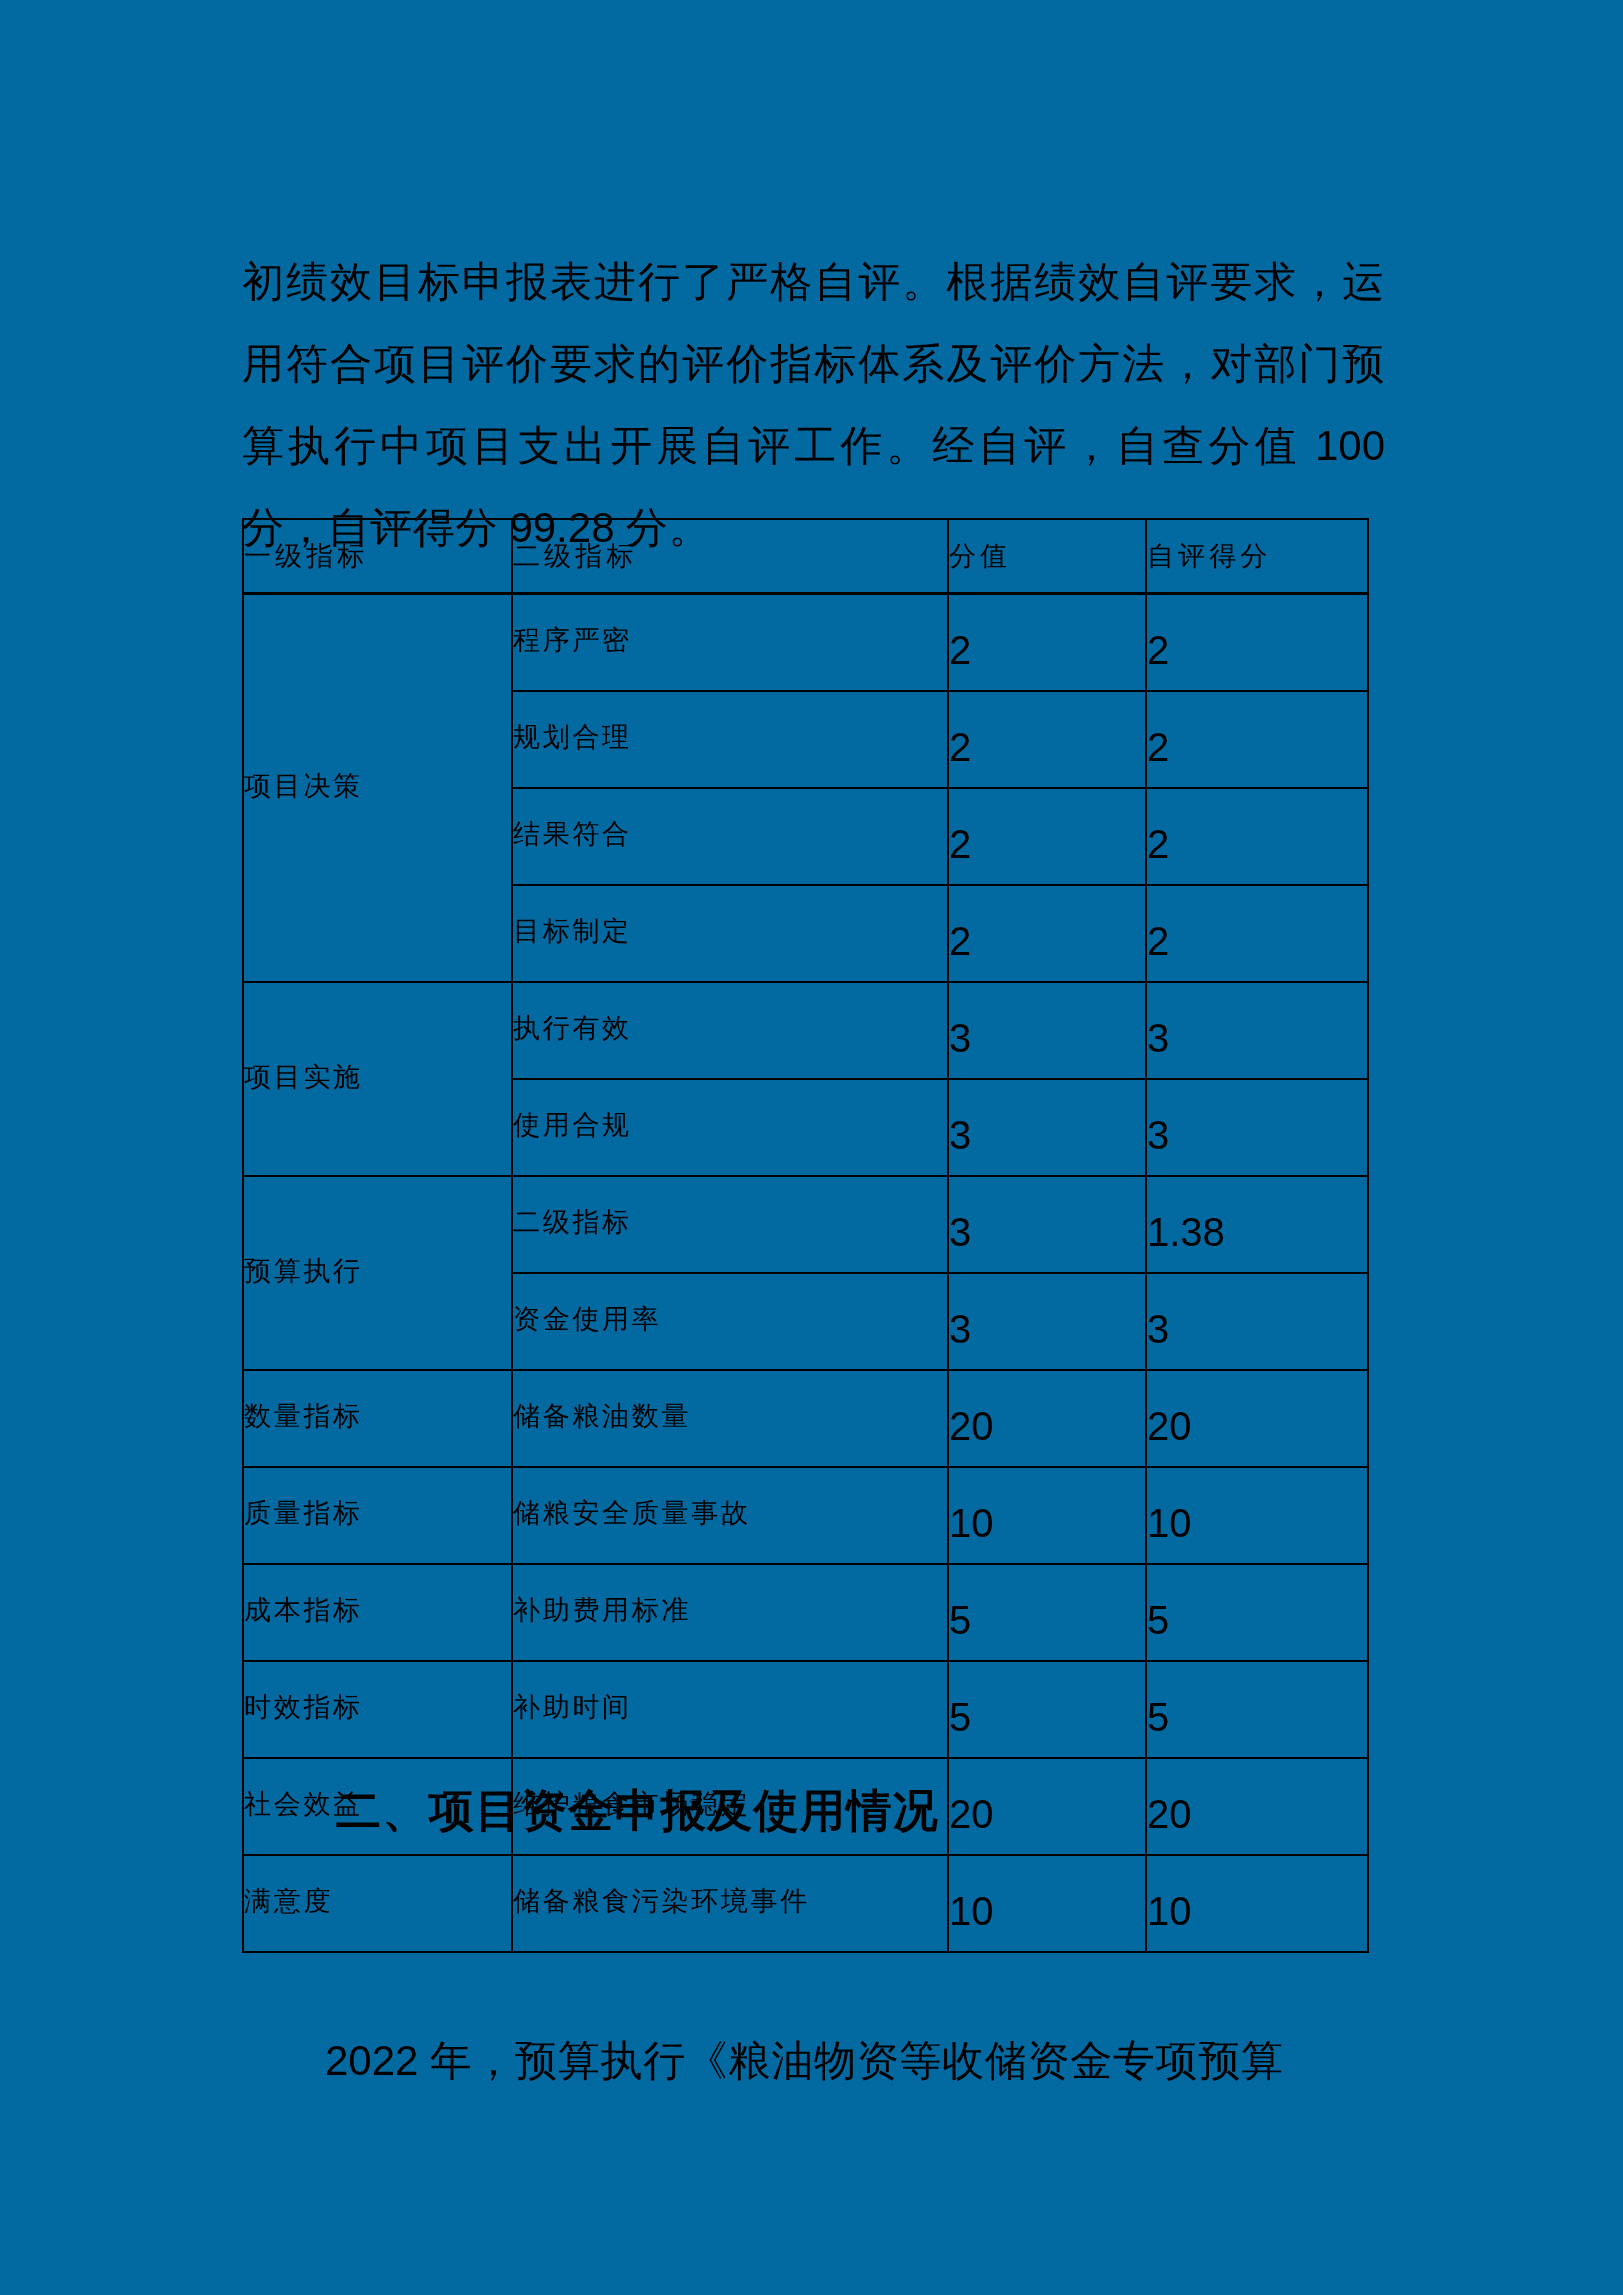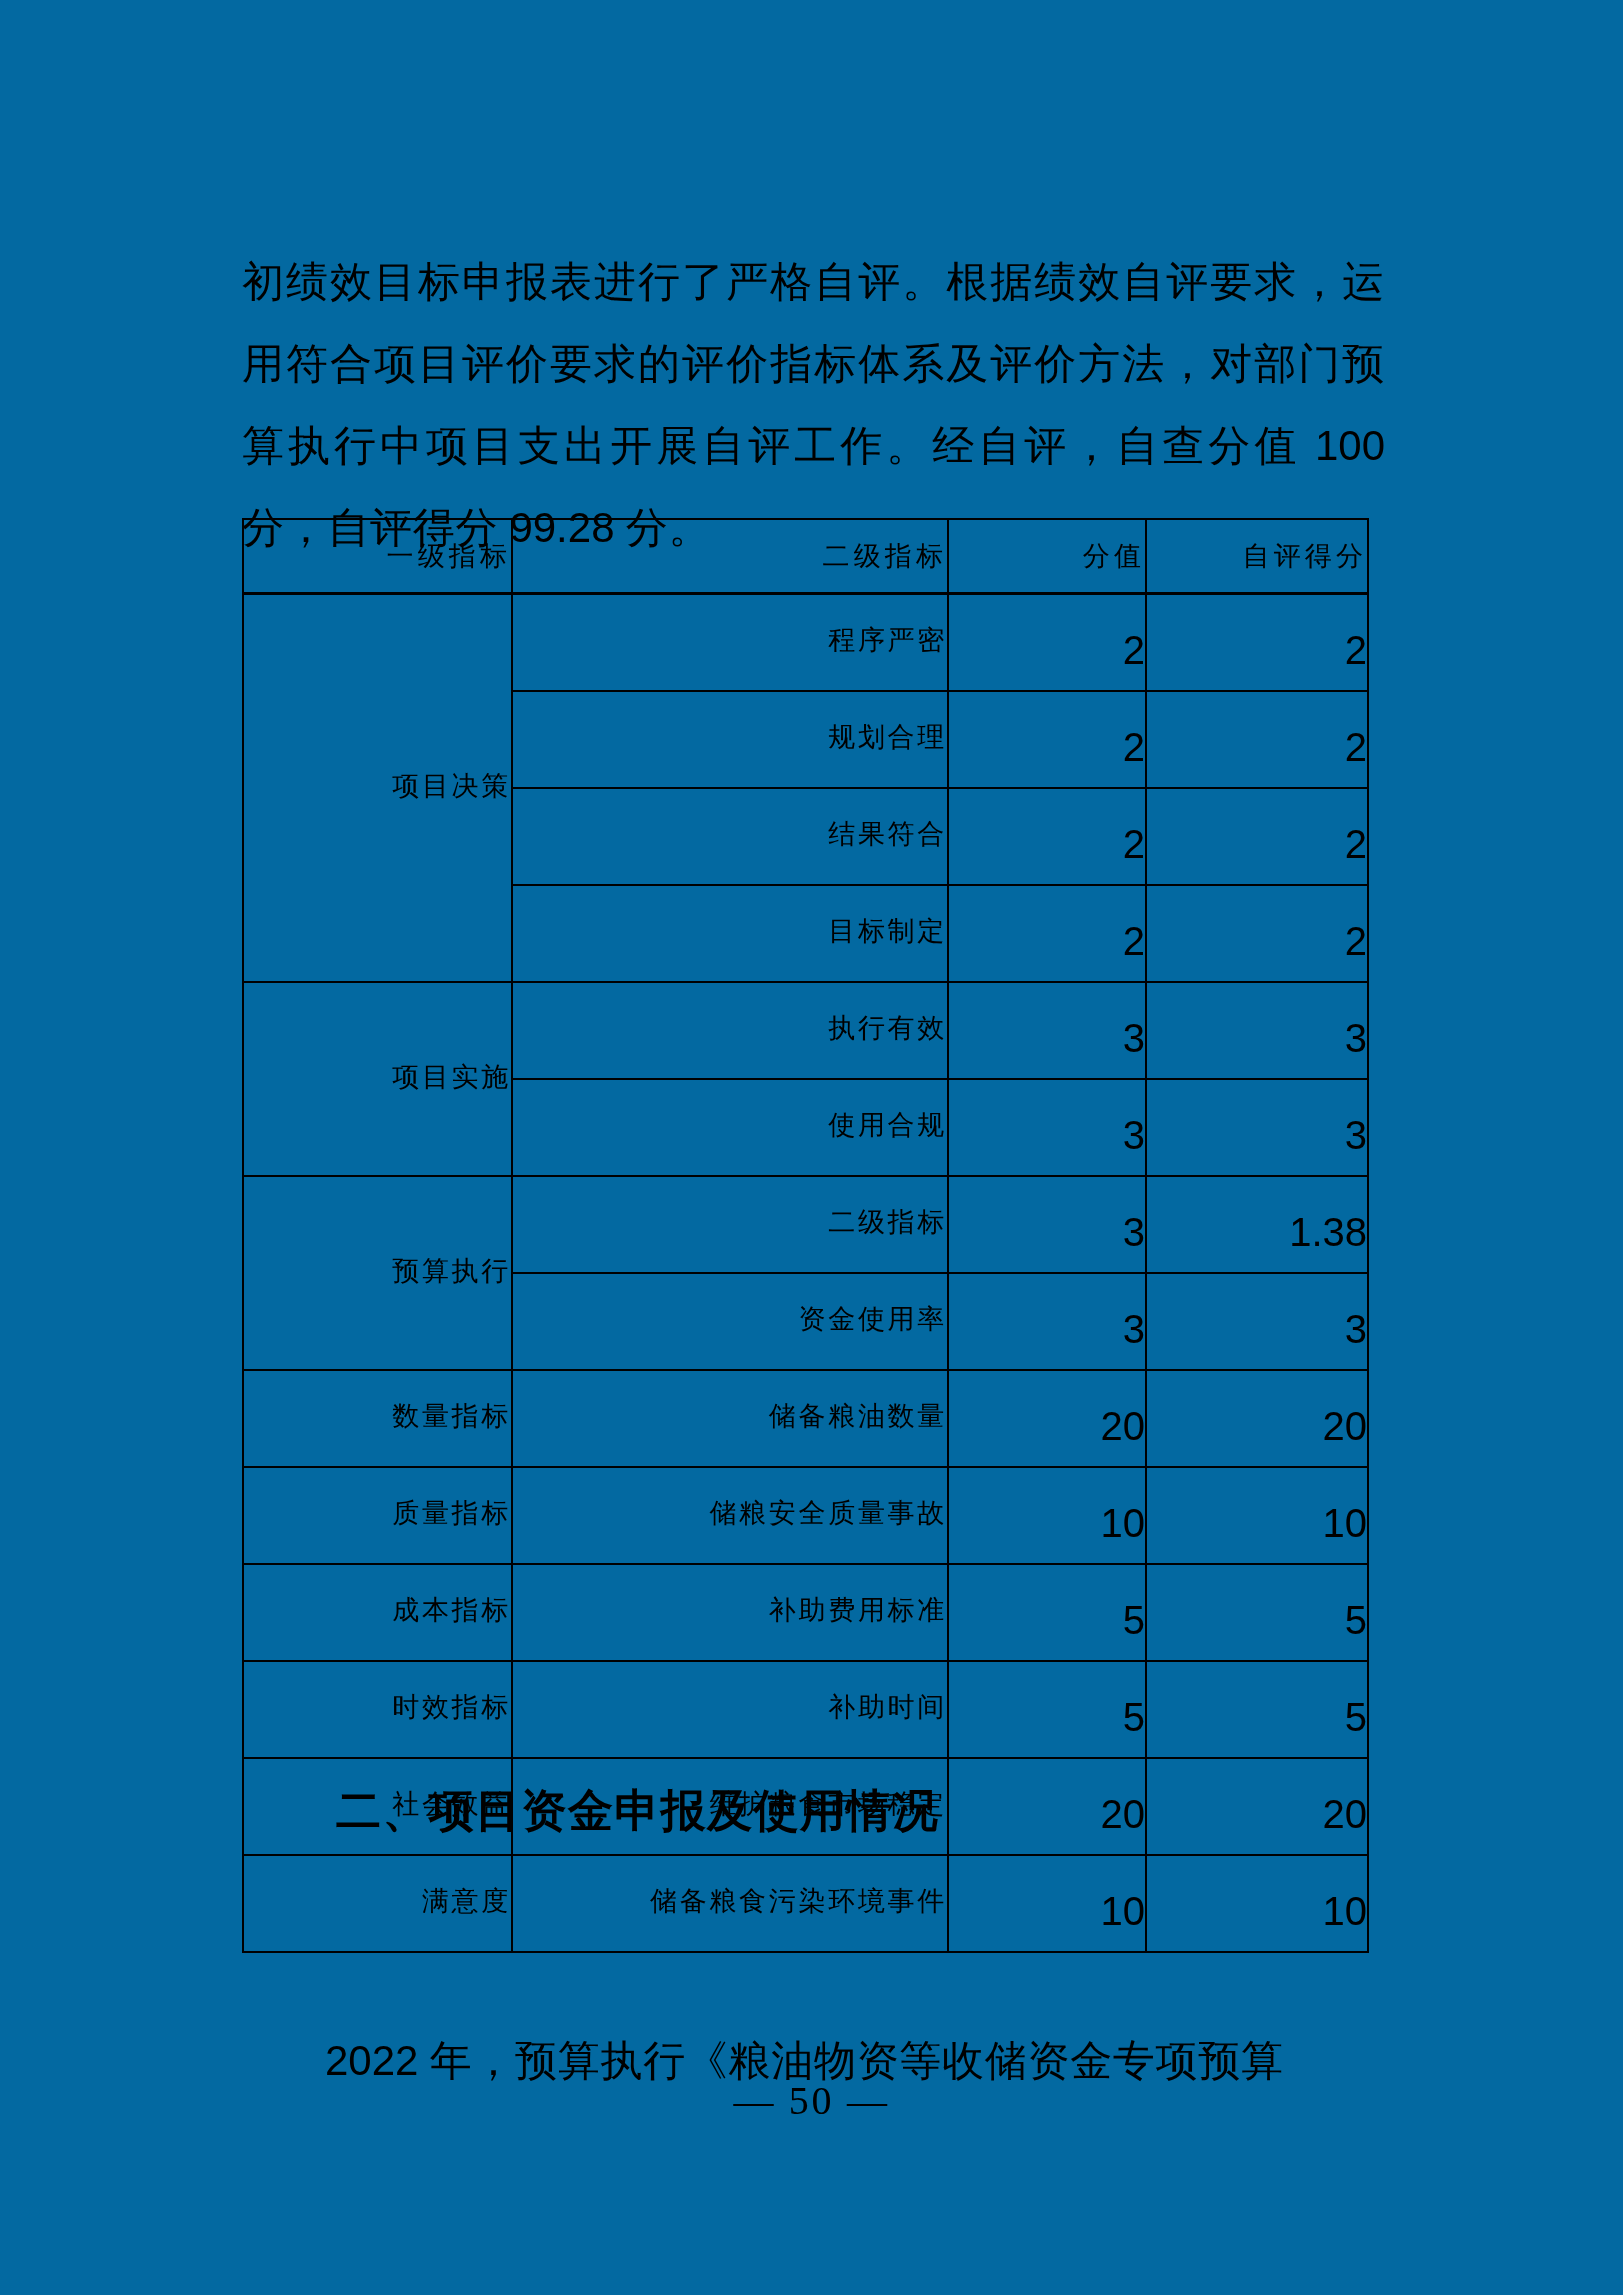--- a/index.html
+++ b/index.html
@@ -19,21 +19,21 @@
   table.score-table{
     position:absolute;top:518px;left:242px;width:1125px;
     border-collapse:collapse;table-layout:fixed;
     border:2.7px solid #000;
   }
   .score-table col.c1{width:269px}
   .score-table col.c2{width:436px}
   .score-table col.c3{width:198px}
   .score-table col.c4{width:222px}
   .score-table th,.score-table td{
-    border:2px solid #000;text-align:right;vertical-align:middle;
+    border:2px solid #000;text-align:left;vertical-align:middle;
     padding:0;overflow:hidden;
   }
   .score-table th{
     height:72px;font-weight:normal;font-size:27px;letter-spacing:4.1px;
     border-bottom-width:3.4px;
   }
   .score-table td{height:80px;}
   .score-table td.lvl{
     font-size:27px;letter-spacing:2.7px;padding-bottom:5px;
   }
@@ -167,16 +167,15 @@
         <td class="num">10</td>
       </tr>
     </tbody>
   </table>
 
   <div class="heading1">二、项目资金申报及使用情况</div>
 
 
   <p class="body2"><span class="inline-num">2022</span><span> 年，预算执行《粮油物资等收储资金专项预算</span></p>
 
-  <div class="footer">— 50 —</div>
 
 </div>
 
 
 </body></html>

